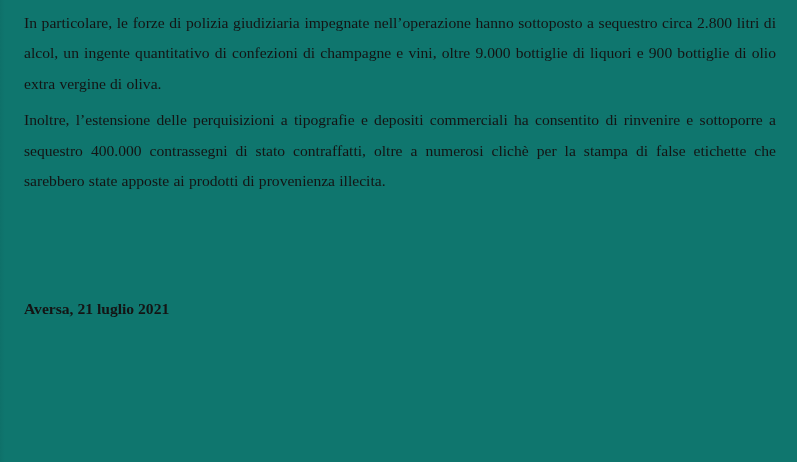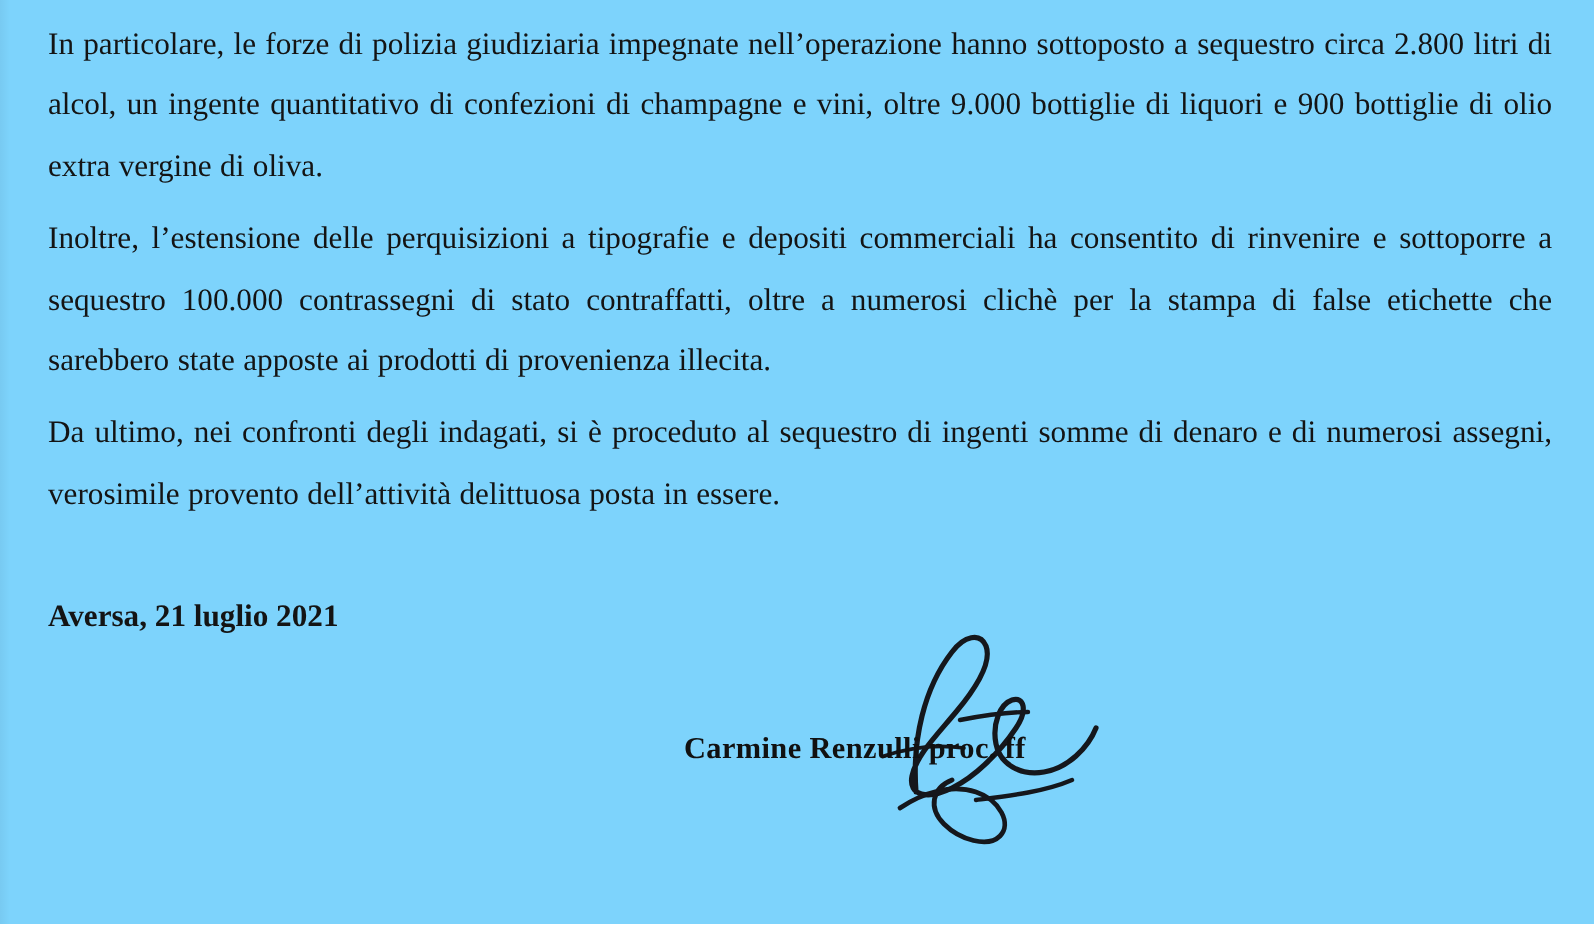--- a/index.html
+++ b/index.html
@@ -11,21 +11,21 @@
     width: 797px;
     height: 468px;
     position: relative;
     overflow: hidden;
     font-family: "Liberation Serif", serif;
     color: #1a1a1a;
   }
   .page {
     position: absolute;
     inset: 0;
-    background: #7dd3fc;
+    background: #0f766e;
     padding-left: 17px;
   }
   .doc-body {
     position: absolute;
     left: 24px;
     top: 8px;
     width: 752px;
   }
   .para {
     text-align: justify;
@@ -100,31 +100,20 @@
   }
 </style>
 </head>
 <body>
 
 <div class="page">
   <div class="edge-shade"></div>
 
   <div class="doc-body">
     <p class="para indent-first">In particolare, le forze di polizia giudiziaria impegnate nell’operazione hanno sottoposto a sequestro circa 2.800 litri di alcol, un ingente quantitativo di confezioni di champagne e vini, oltre 9.000 bottiglie di liquori e 900 bottiglie di olio extra vergine di oliva.</p>
-    <p class="para">Inoltre, l’estensione delle perquisizioni a tipografie e depositi commerciali ha consentito di rinvenire e sottoporre a sequestro 100.000 contrassegni di stato contraffatti, oltre a numerosi clichè per la stampa di false etichette che sarebbero state apposte ai prodotti di provenienza illecita.</p>
-    <p class="para">Da ultimo, nei confronti degli indagati, si è proceduto al sequestro di ingenti somme  di denaro e di numerosi assegni, verosimile provento dell’attività delittuosa posta in essere.</p>
+    <p class="para">Inoltre, l’estensione delle perquisizioni a tipografie e depositi commerciali ha consentito di rinvenire e sottoporre a sequestro 400.000 contrassegni di stato contraffatti, oltre a numerosi clichè per la stampa di false etichette che sarebbero state apposte ai prodotti di provenienza illecita.</p>
   </div>
 
   <div class="date-line">Aversa, 21 luglio 2021</div>
 
-  <div class="signature-block">
-    <svg class="scribble" viewBox="0 0 300 130">
-      <path d="M128 96 C126 70, 132 44, 146 26 C152 18, 160 16, 163 23 C166 31, 158 44, 148 56 C138 68, 128 78, 126 88 C124 98, 134 100, 146 94 C158 88, 170 76, 178 64 C184 55, 182 48, 176 50 C170 52, 166 62, 168 72 C170 82, 180 88, 192 86 C204 84, 214 74, 218 64" stroke-width="2.6"></path>
-      <path d="M150 60 C160 58, 172 56, 184 56" stroke-width="2.2"></path>
-      <path d="M120 104 C132 96, 146 92, 158 96 C170 100, 176 112, 170 118 C164 124, 150 120, 142 112 C134 104, 136 94, 146 90" stroke-width="2.4"></path>
-      <path d="M158 100 C174 98, 192 96, 206 90" stroke-width="2.2"></path>
-      <path d="M112 78 C124 74, 138 72, 152 74" stroke-width="1.8"></path>
-    </svg>
-    <div class="signature-name">Carmine Renzulli proc. ff</div>
-  </div>
 
   <div class="bottom-rule"></div>
 </div>
 
 </body></html>

